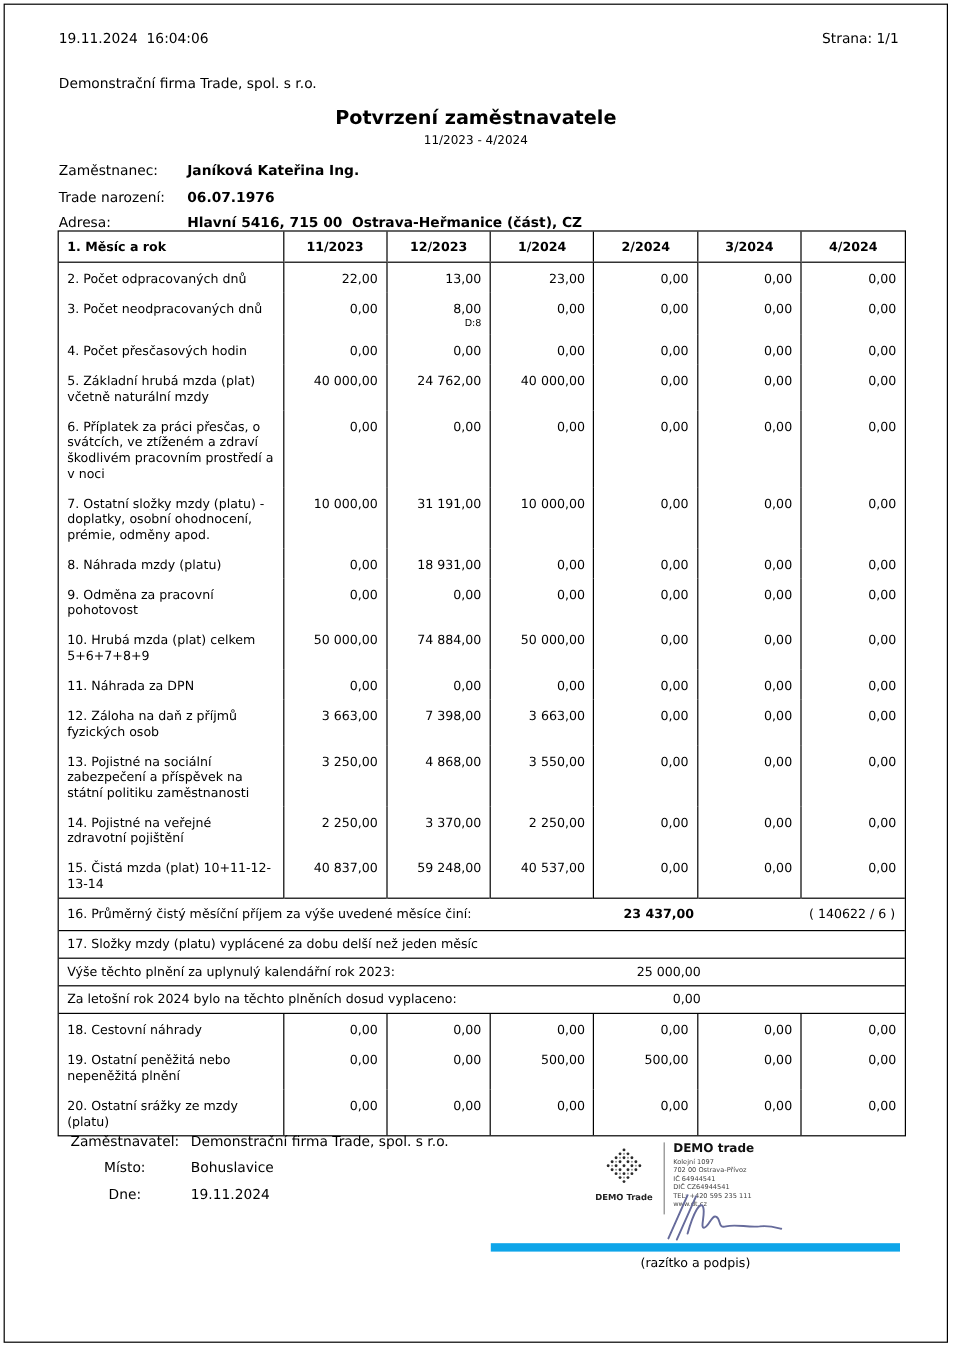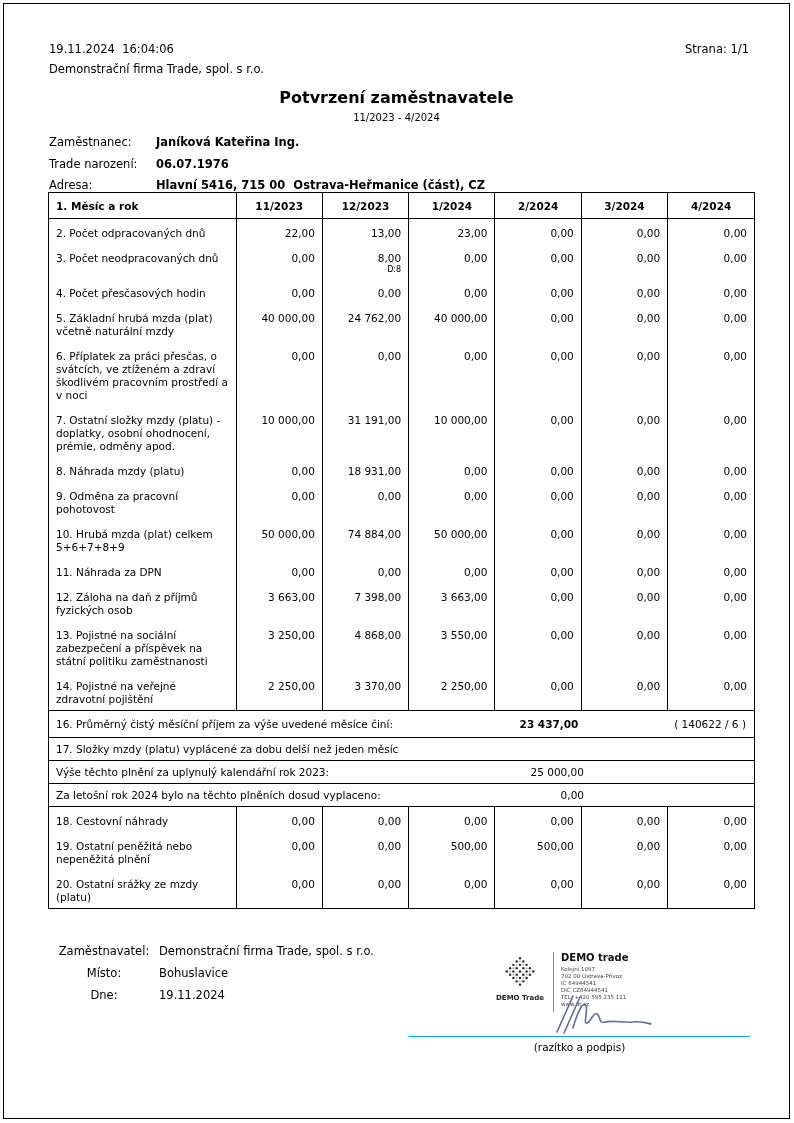--- a/index.html
+++ b/index.html
@@ -1,20 +1,20 @@
 <!DOCTYPE html>
 <html><head>
 <meta charset="utf-8">
 <style>
   * { margin:0; padding:0; box-sizing:border-box; }
   html,body { width:794px; height:1123px; background:#fff; }
   body { font-family:"DejaVu Sans", sans-serif; color:#000; position:relative; }
   .page { position:absolute; left:3px; top:3px; width:787px; height:1116px; border:1px solid #000; background:#fff; }
 
-  .hdr-line1 { position:absolute; left:45px; top:38px; width:700px; display:flex; justify-content:space-between; font-size:11.5px; }
+  .hdr-line1 { position:absolute; left:45px; top:21px; width:700px; display:flex; justify-content:space-between; font-size:11.5px; }
   .hdr-line1 span { white-space:pre; }
   .hdr-company { position:absolute; left:45px; top:58px; font-size:11.5px; }
   .doc-title { position:absolute; left:0; top:84px; width:100%; text-align:center; font-size:16px; font-weight:bold; }
   .doc-subtitle { position:absolute; left:0; top:108px; width:100%; text-align:center; font-size:10px; }
 
   .info { position:absolute; left:45px; top:131px; width:700px; font-size:11.5px; }
   .info .row { display:flex; margin-bottom:7.5px; }
   .info .lab { width:107px; }
   .info .val { font-weight:bold; white-space:pre; }
 
@@ -47,21 +47,21 @@
 
   .stamp { position:absolute; left:487px; top:944px; width:170px; }
   .stamp .logo-block { position:absolute; left:0; top:8px; width:58px; text-align:center; }
   .stamp .logo-caption { font-size:7px; font-weight:bold; margin-top:2px; color:#222; }
   .stamp .vline { position:absolute; left:62px; top:4px; width:1px; height:60px; background:#888; }
   .stamp .text-block { position:absolute; left:70px; top:4px; width:100px; }
   .stamp .stamp-name { font-size:10px; font-weight:bold; color:#111; margin-bottom:3px; }
   .stamp .stamp-lines { font-size:5.5px; line-height:7px; color:#444; }
   .stamp .signature { position:absolute; left:60px; top:44px; }
 
-  .sig { position:absolute; left:405px; top:1032px; width:341px; border-top:1px solid #0ea5e9; }
+  .sig { position:absolute; left:405px; top:1032px; width:341px; border-top:7px solid #0ea5e9; }
   .sig .cap { text-align:center; font-size:10.5px; padding-top:4px; }
 </style>
 </head>
 <body>
 
 <div class="page">
 
   <div class="hdr-line1">
     <span>19.11.2024  16:04:06</span>
     <span>Strana: 1/1</span>
@@ -365,20 +365,41 @@
           <tr>
             <td class="lbl">14. Pojistné na veřejné zdravotní pojištění</td>
             <td class="val">
               <div>2 250,00</div>
             </td>
             <td class="val">
               <div>3 370,00</div>
             </td>
             <td class="val">
               <div>2 250,00</div>
+            </td>
+            <td class="val">
+              <div>0,00</div>
+            </td>
+            <td class="val">
+              <div>0,00</div>
+            </td>
+            <td class="val">
+              <div>0,00</div>
+            </td>
+          </tr>
+          <tr>
+            <td class="lbl">15. Čistá mzda (plat) 10+11-12-13-14</td>
+            <td class="val">
+              <div>40 837,00</div>
+            </td>
+            <td class="val">
+              <div>59 248,00</div>
+            </td>
+            <td class="val">
+              <div>40 537,00</div>
             </td>
             <td class="val">
               <div>0,00</div>
             </td>
             <td class="val">
               <div>0,00</div>
             </td>
             <td class="val">
               <div>0,00</div>
             </td>

